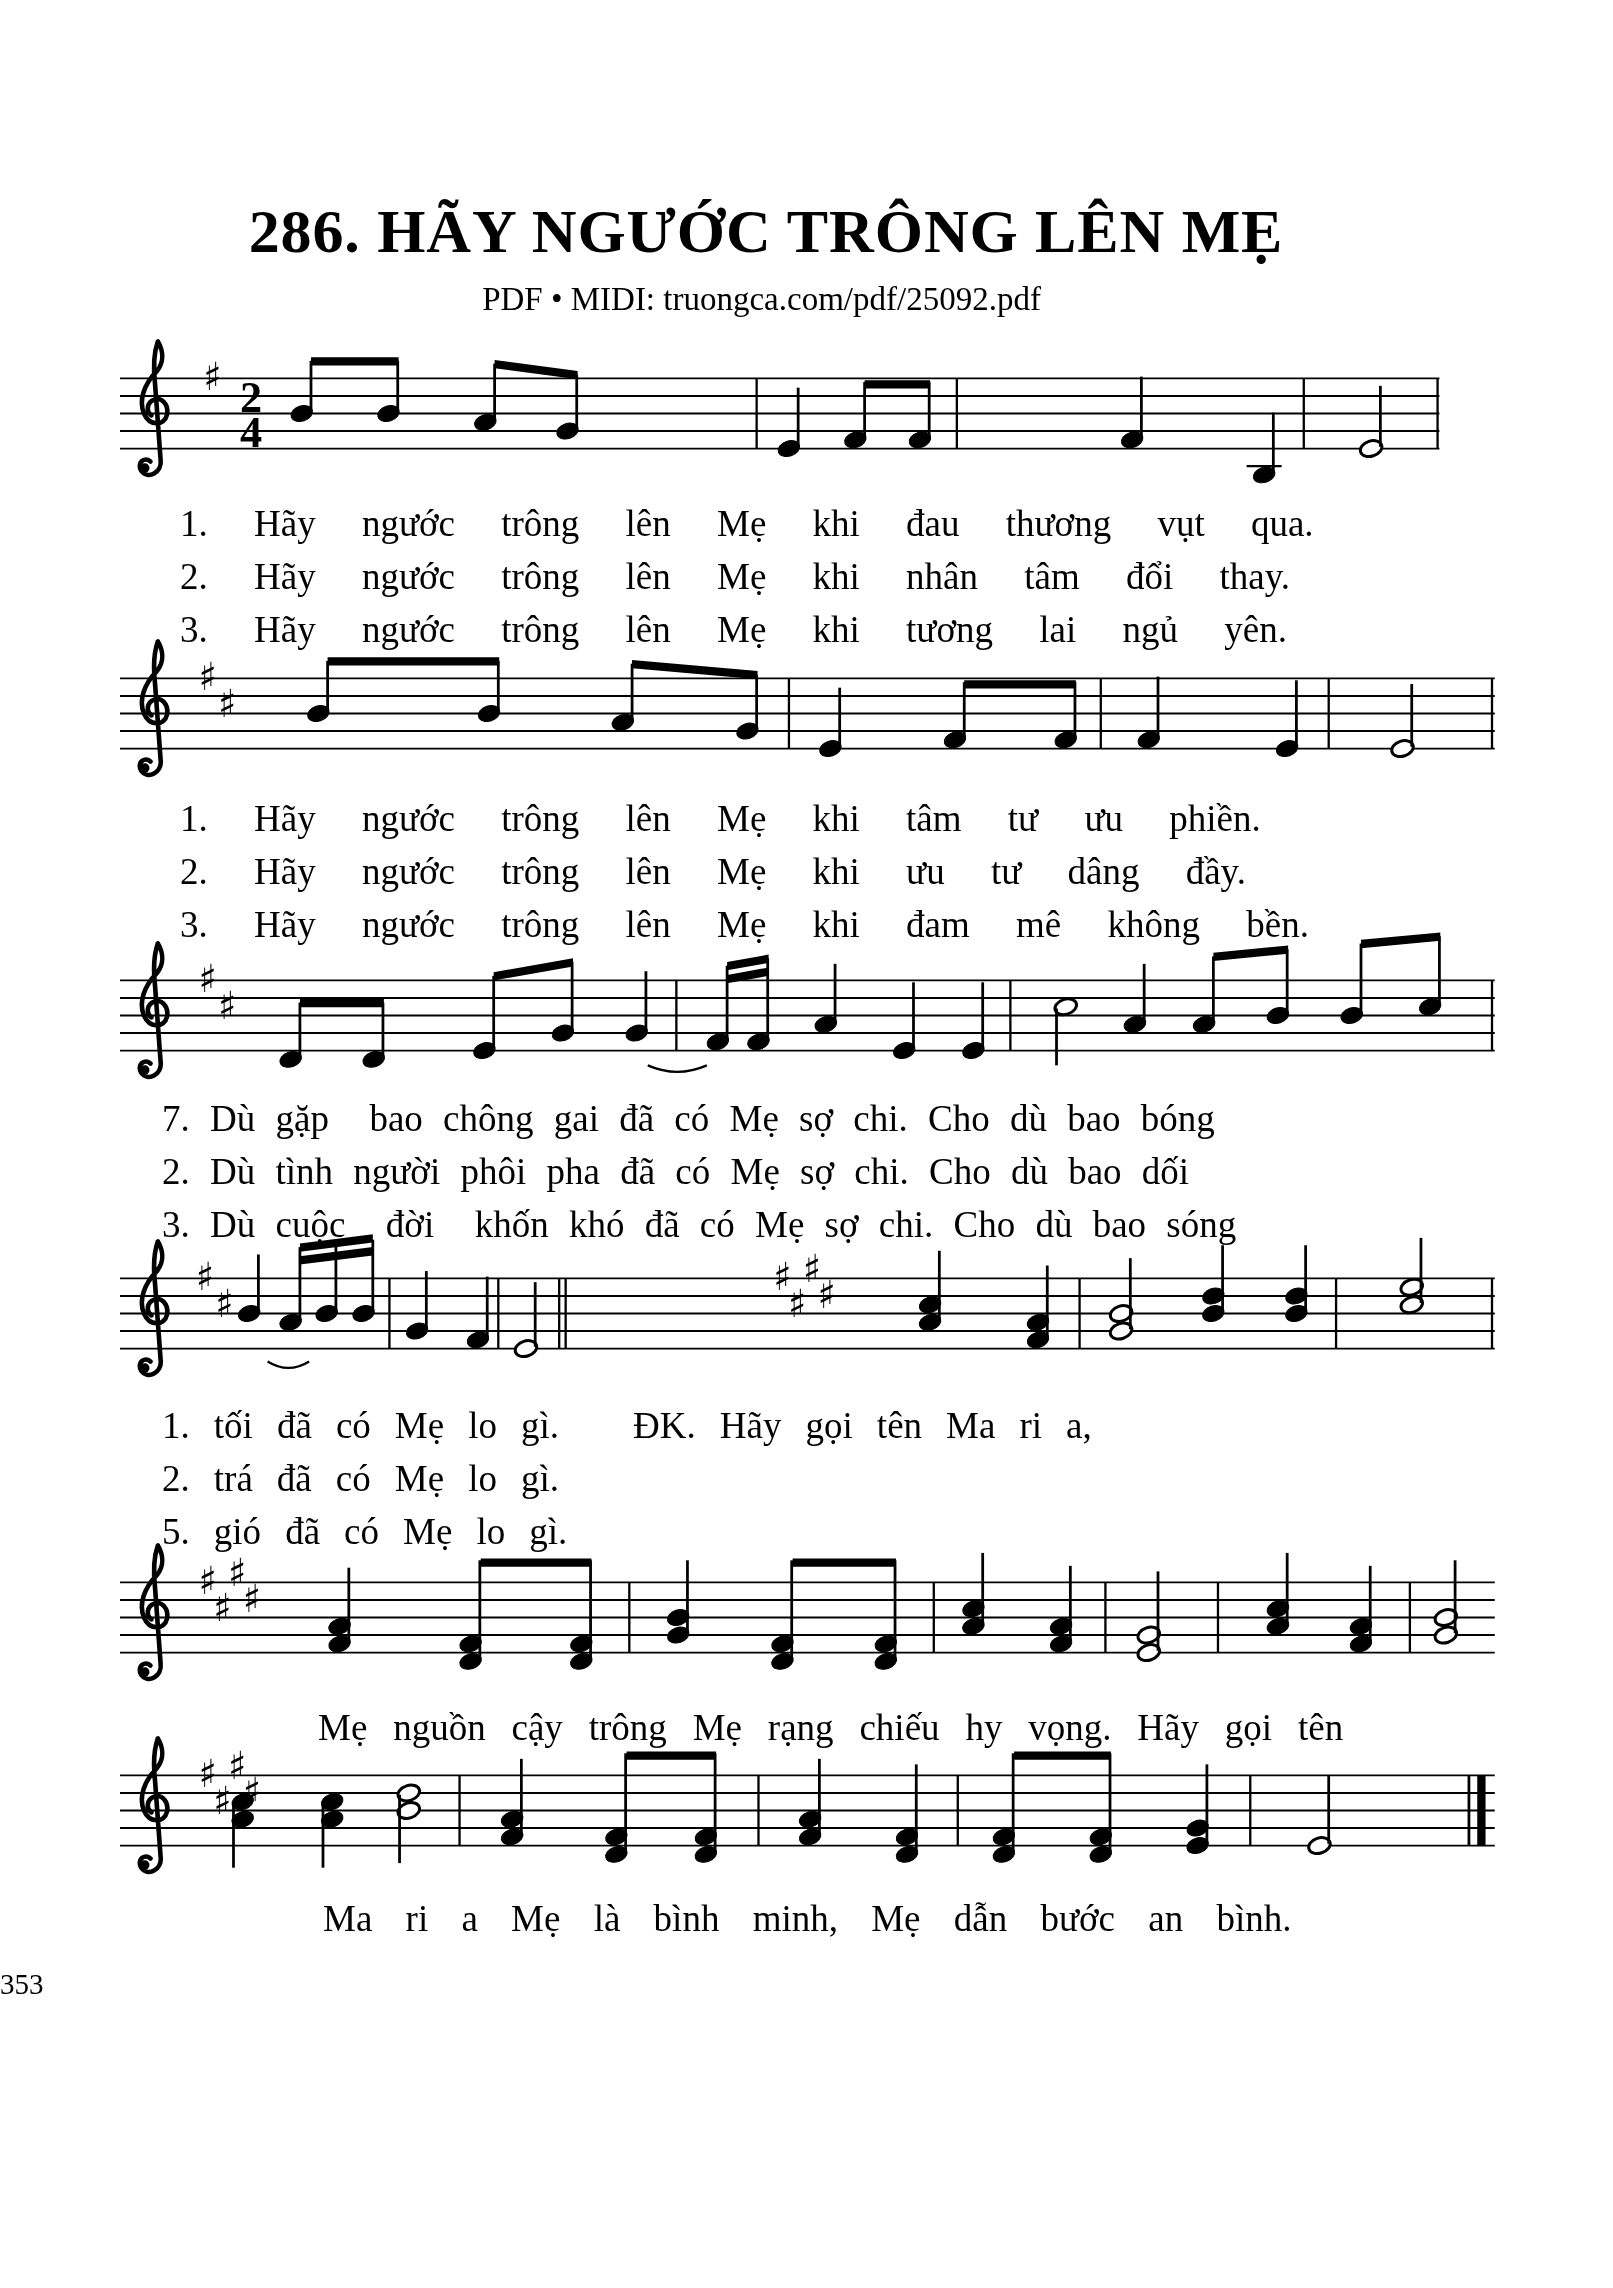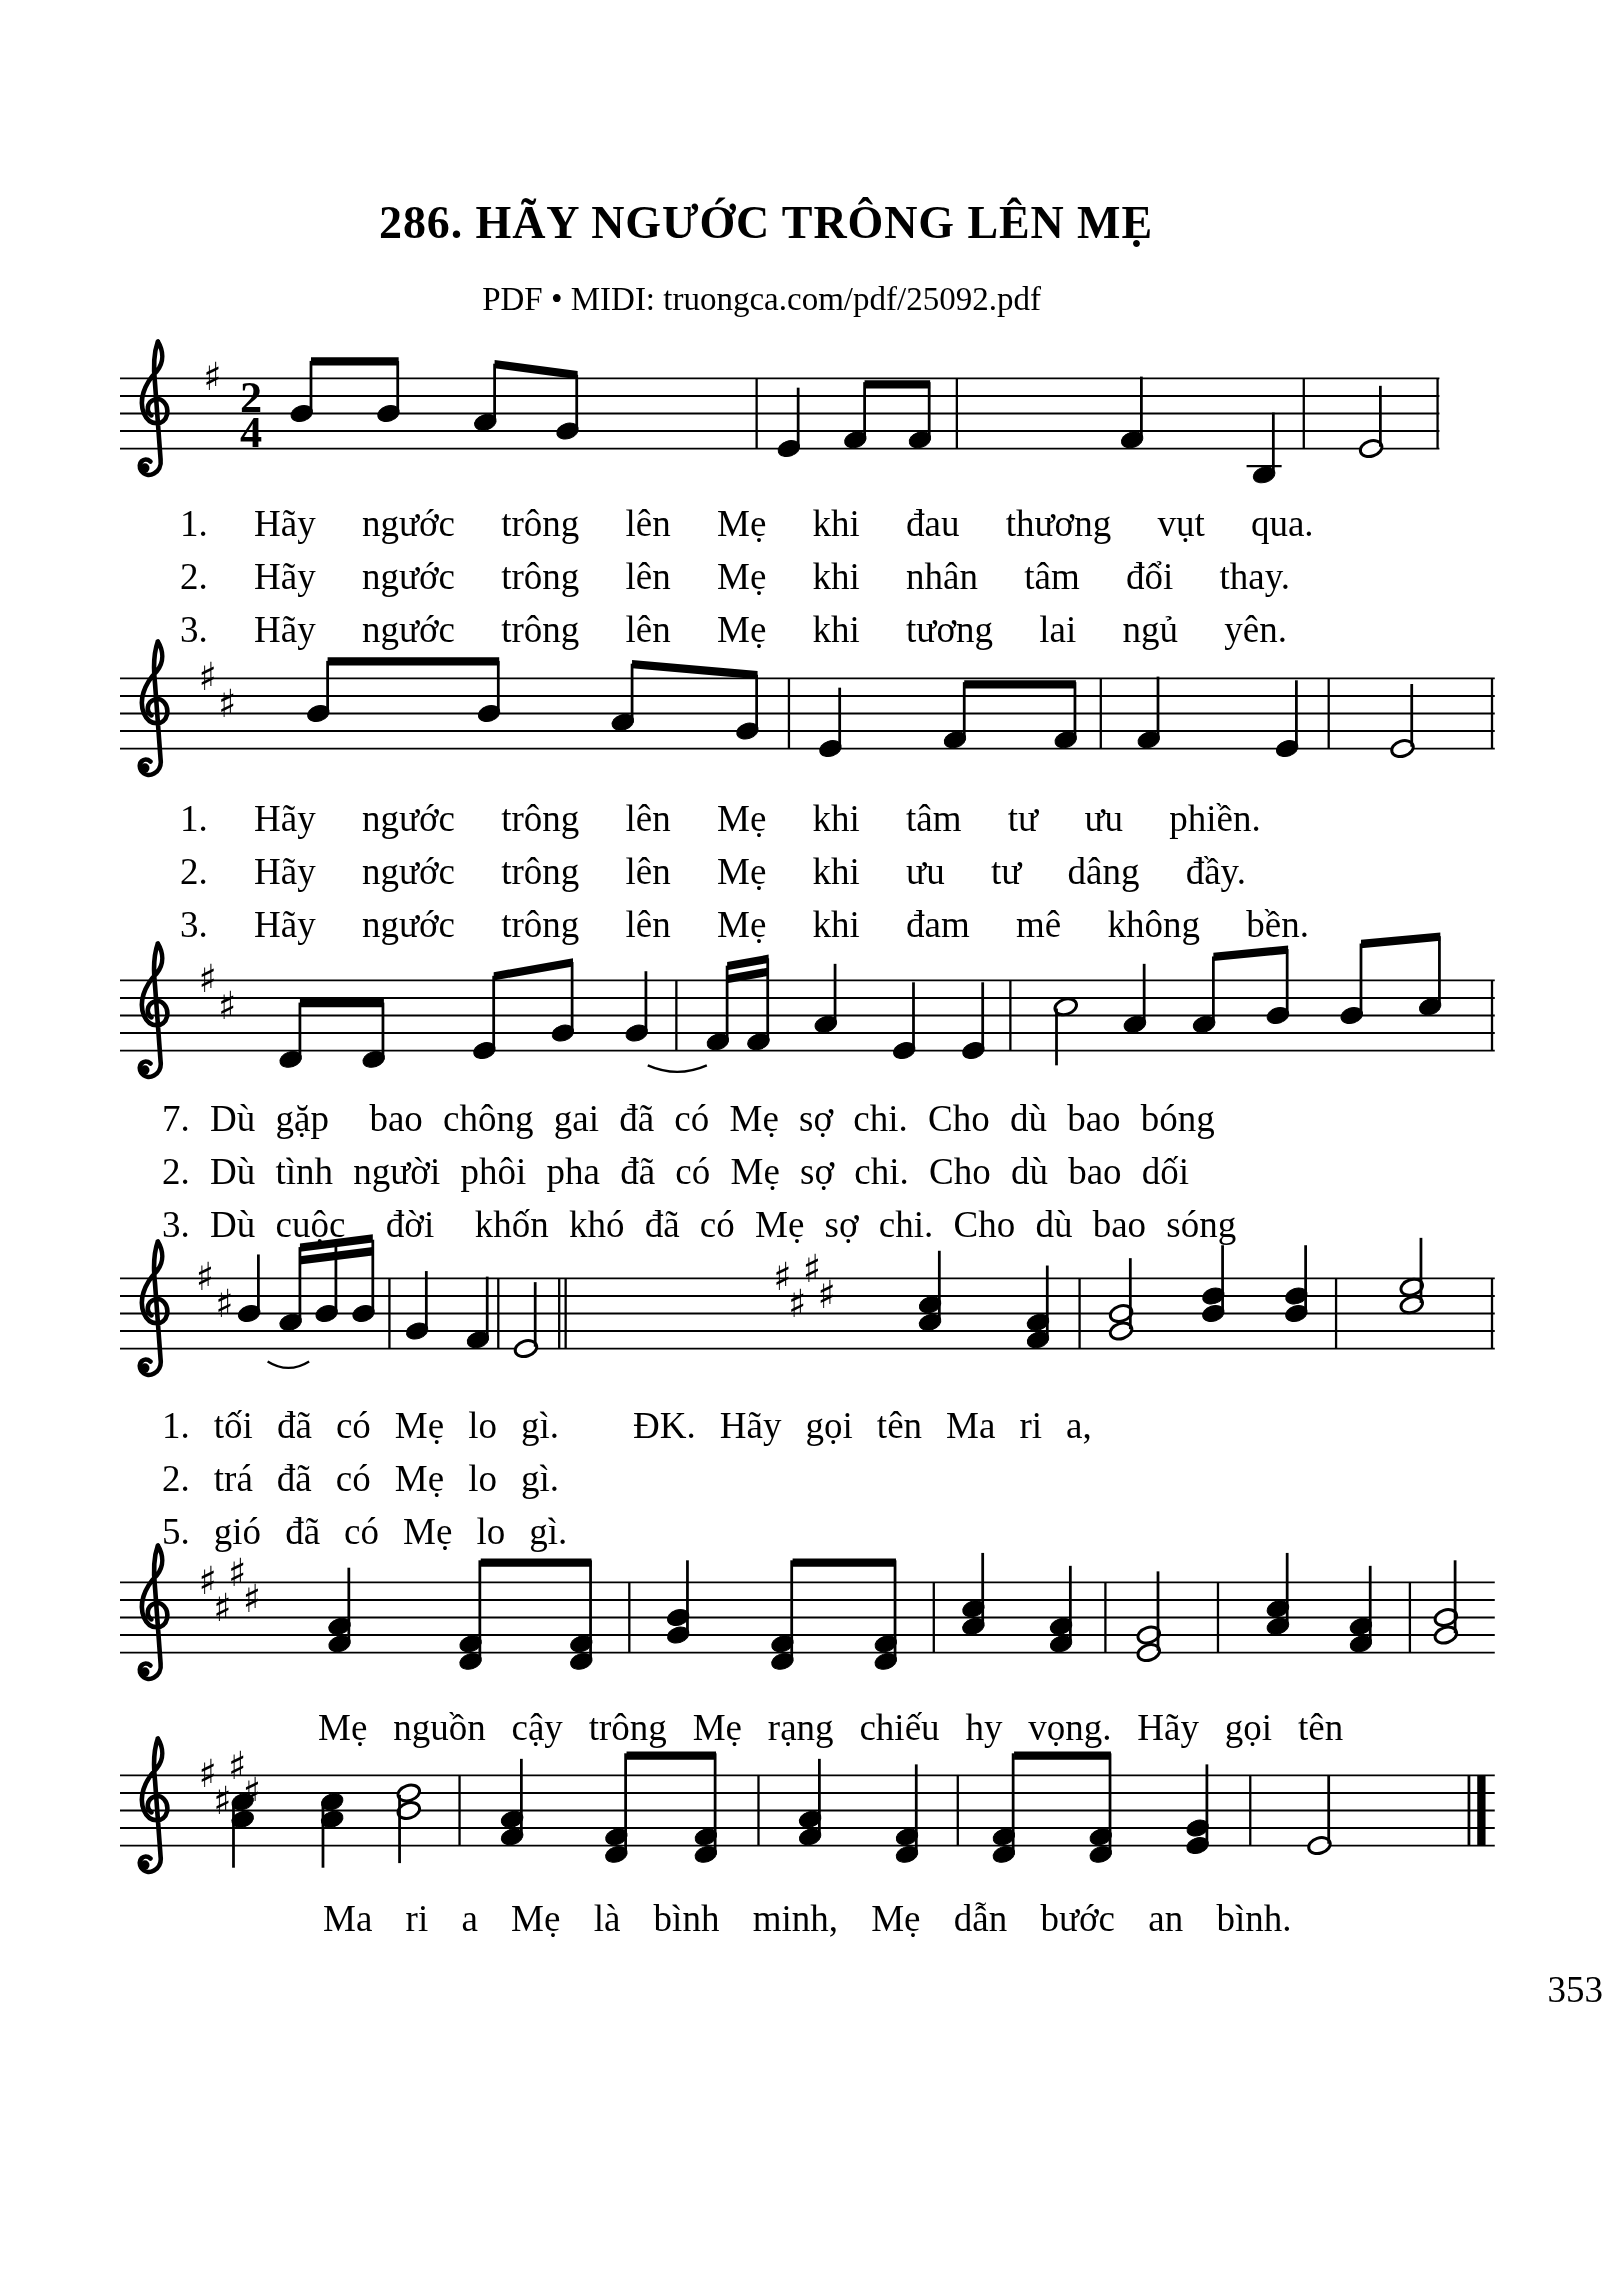--- a/index.html
+++ b/index.html
@@ -1,23 +1,23 @@
 <!DOCTYPE html>
 <html style="font-size:14.8px"><head>
 <meta charset="utf-8">
 <style>
   html,body{margin:0;padding:0;background:#fff;}
   .page{position:relative;width:1613px;height:2289px;background:#ffffff;
         font-family:"Liberation Serif",serif;color:#000;overflow:hidden;}
   .title{position:absolute;top:196px;left:0;width:1532px;text-align:center;
-         font-size:46px;font-weight:bold;letter-spacing:0.9px;}
+         font-size:62px;font-weight:bold;letter-spacing:0.9px;}
   .subtitle{position:absolute;top:281px;left:0;width:1523px;text-align:center;
             font-size:33px;}
-  .pageno{position:absolute;top:1968px;left:0;width:1603px;text-align:right;
-          font-size:37px;}
+  .pageno{position:absolute;top:1968px;left:0;width:1603px;text-align:left;
+          font-size:29px;}
   .lyrics-block{position:absolute;}
   .lyric-line{white-space:pre;font-family:"Liberation Serif",serif;}
   svg.staff{position:absolute;left:120px;overflow:visible;}
 </style>
 </head>
 <body>
 
 <div class="page">
   <div class="title">286. HÃY NGƯỚC TRÔNG LÊN MẸ</div>
   <div class="subtitle">PDF • MIDI: truongca.com/pdf/25092.pdf</div>

